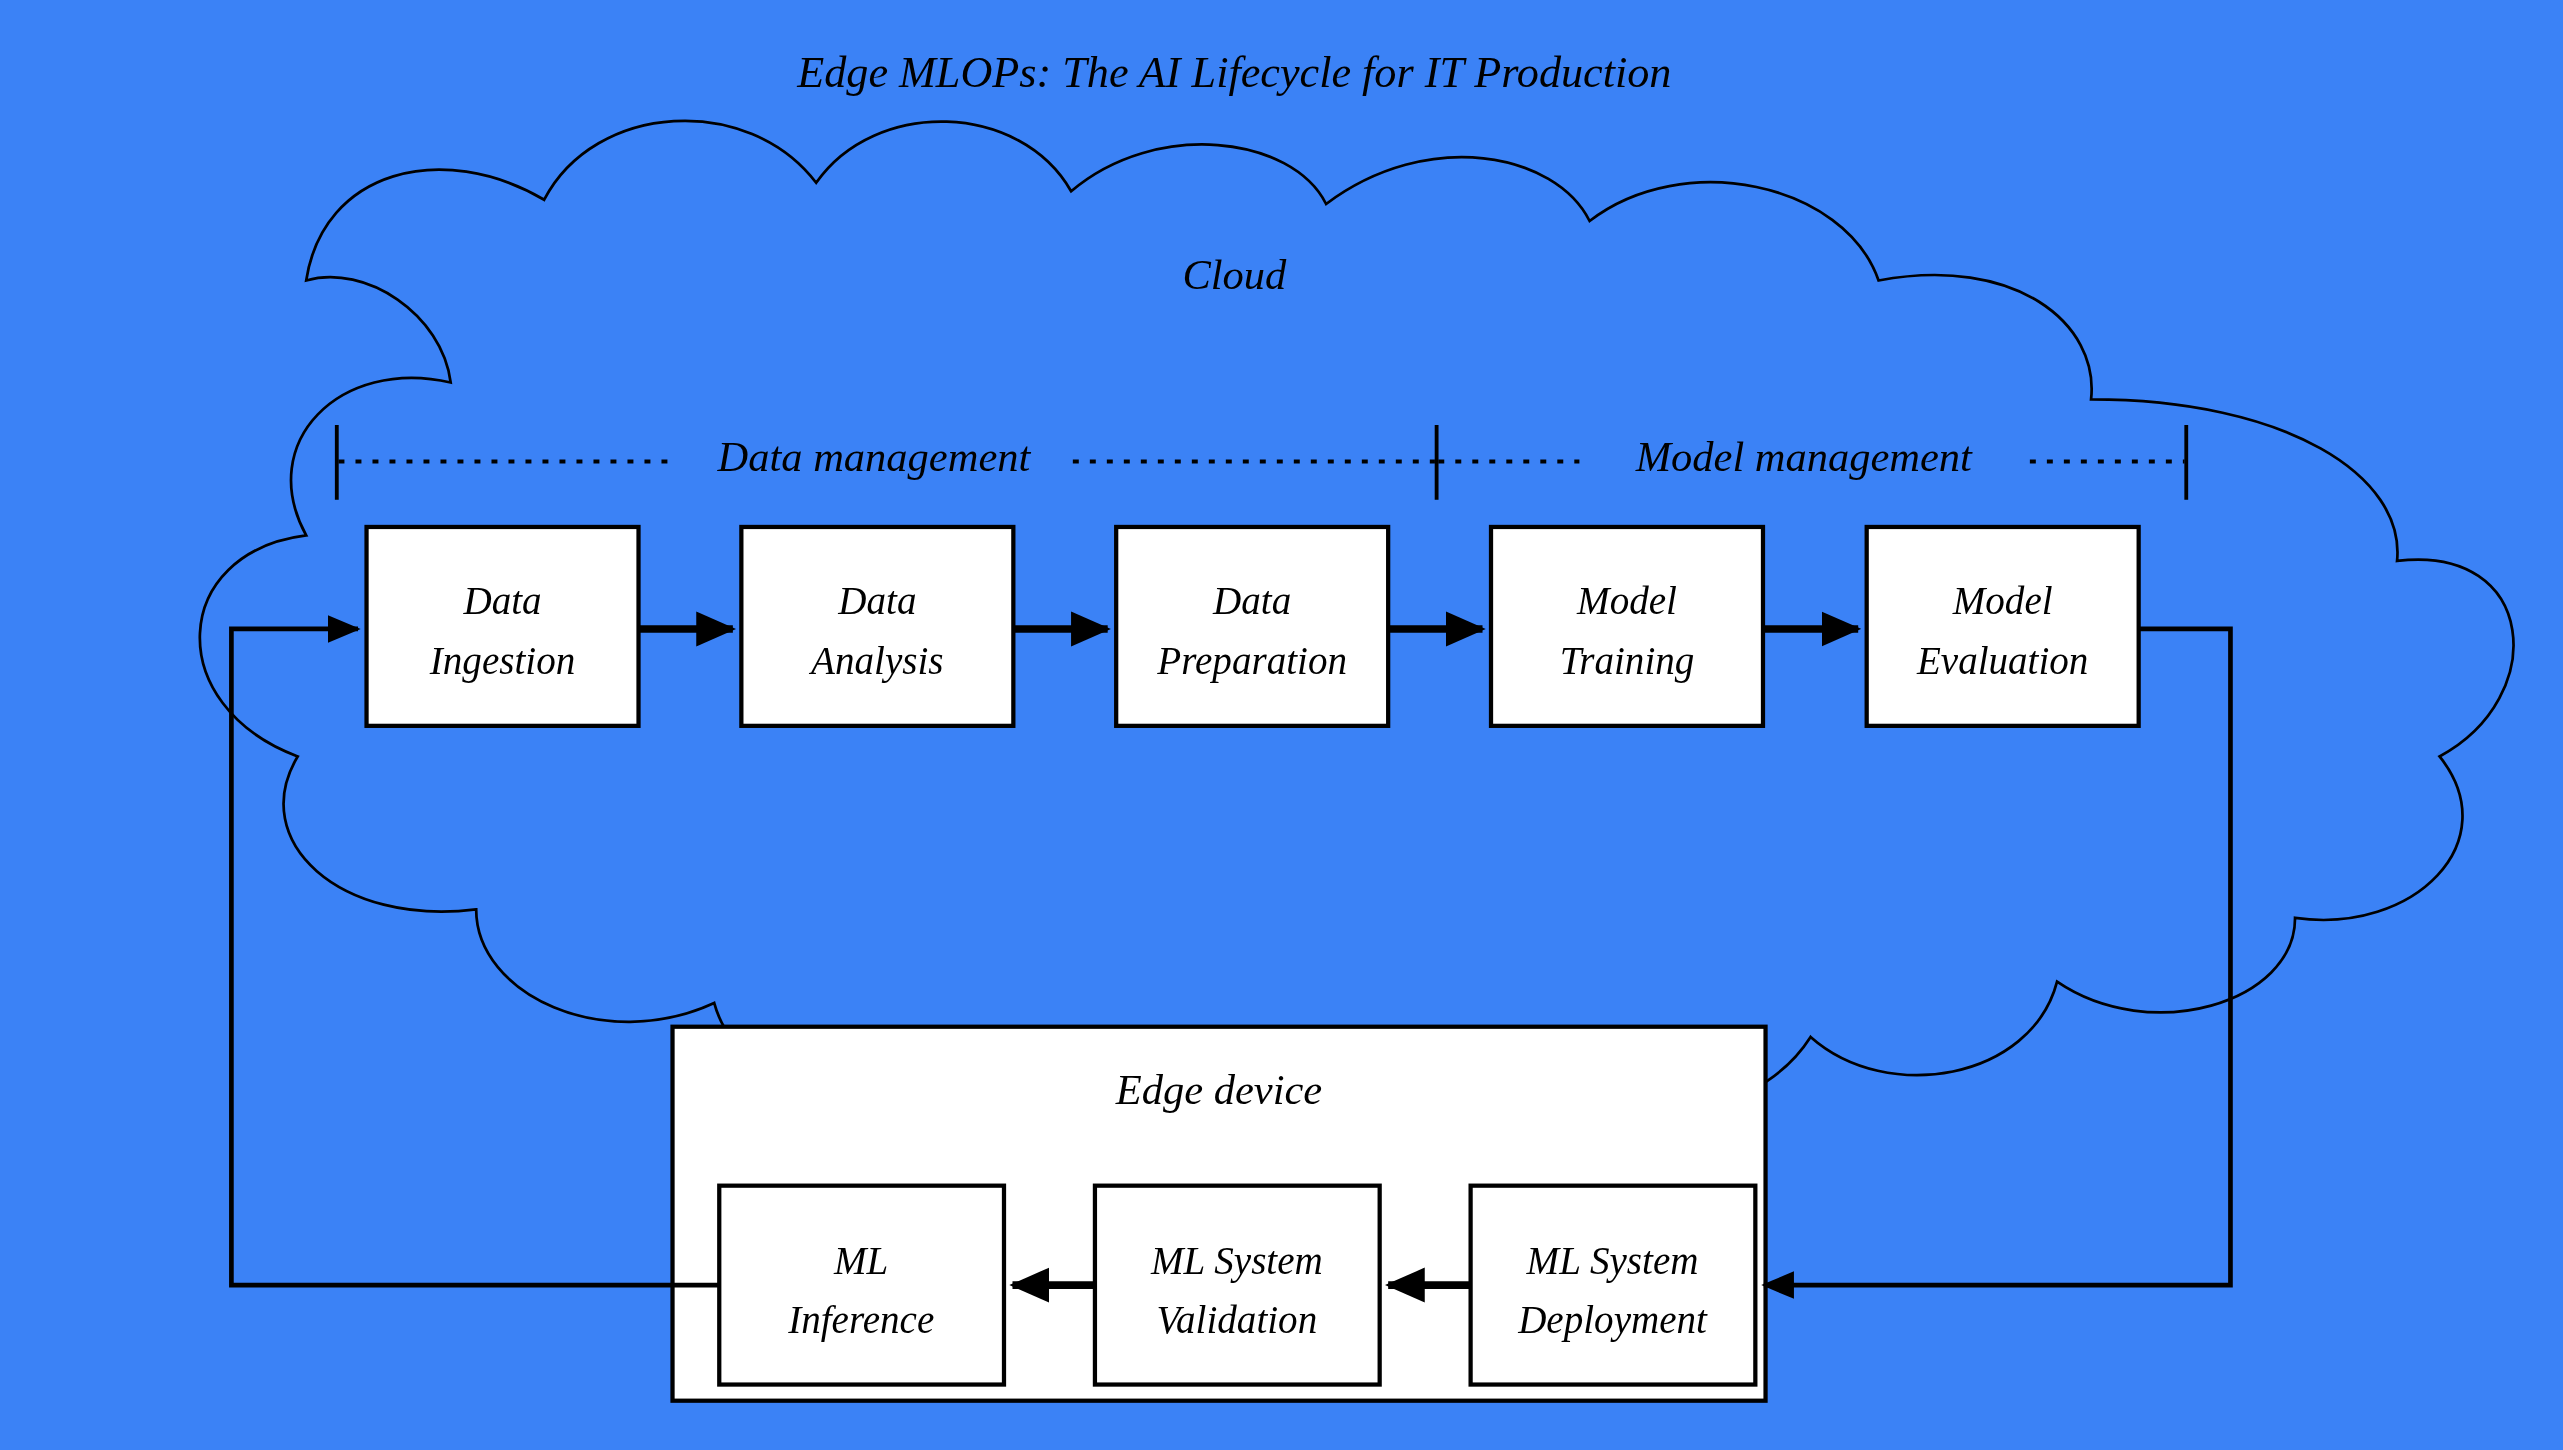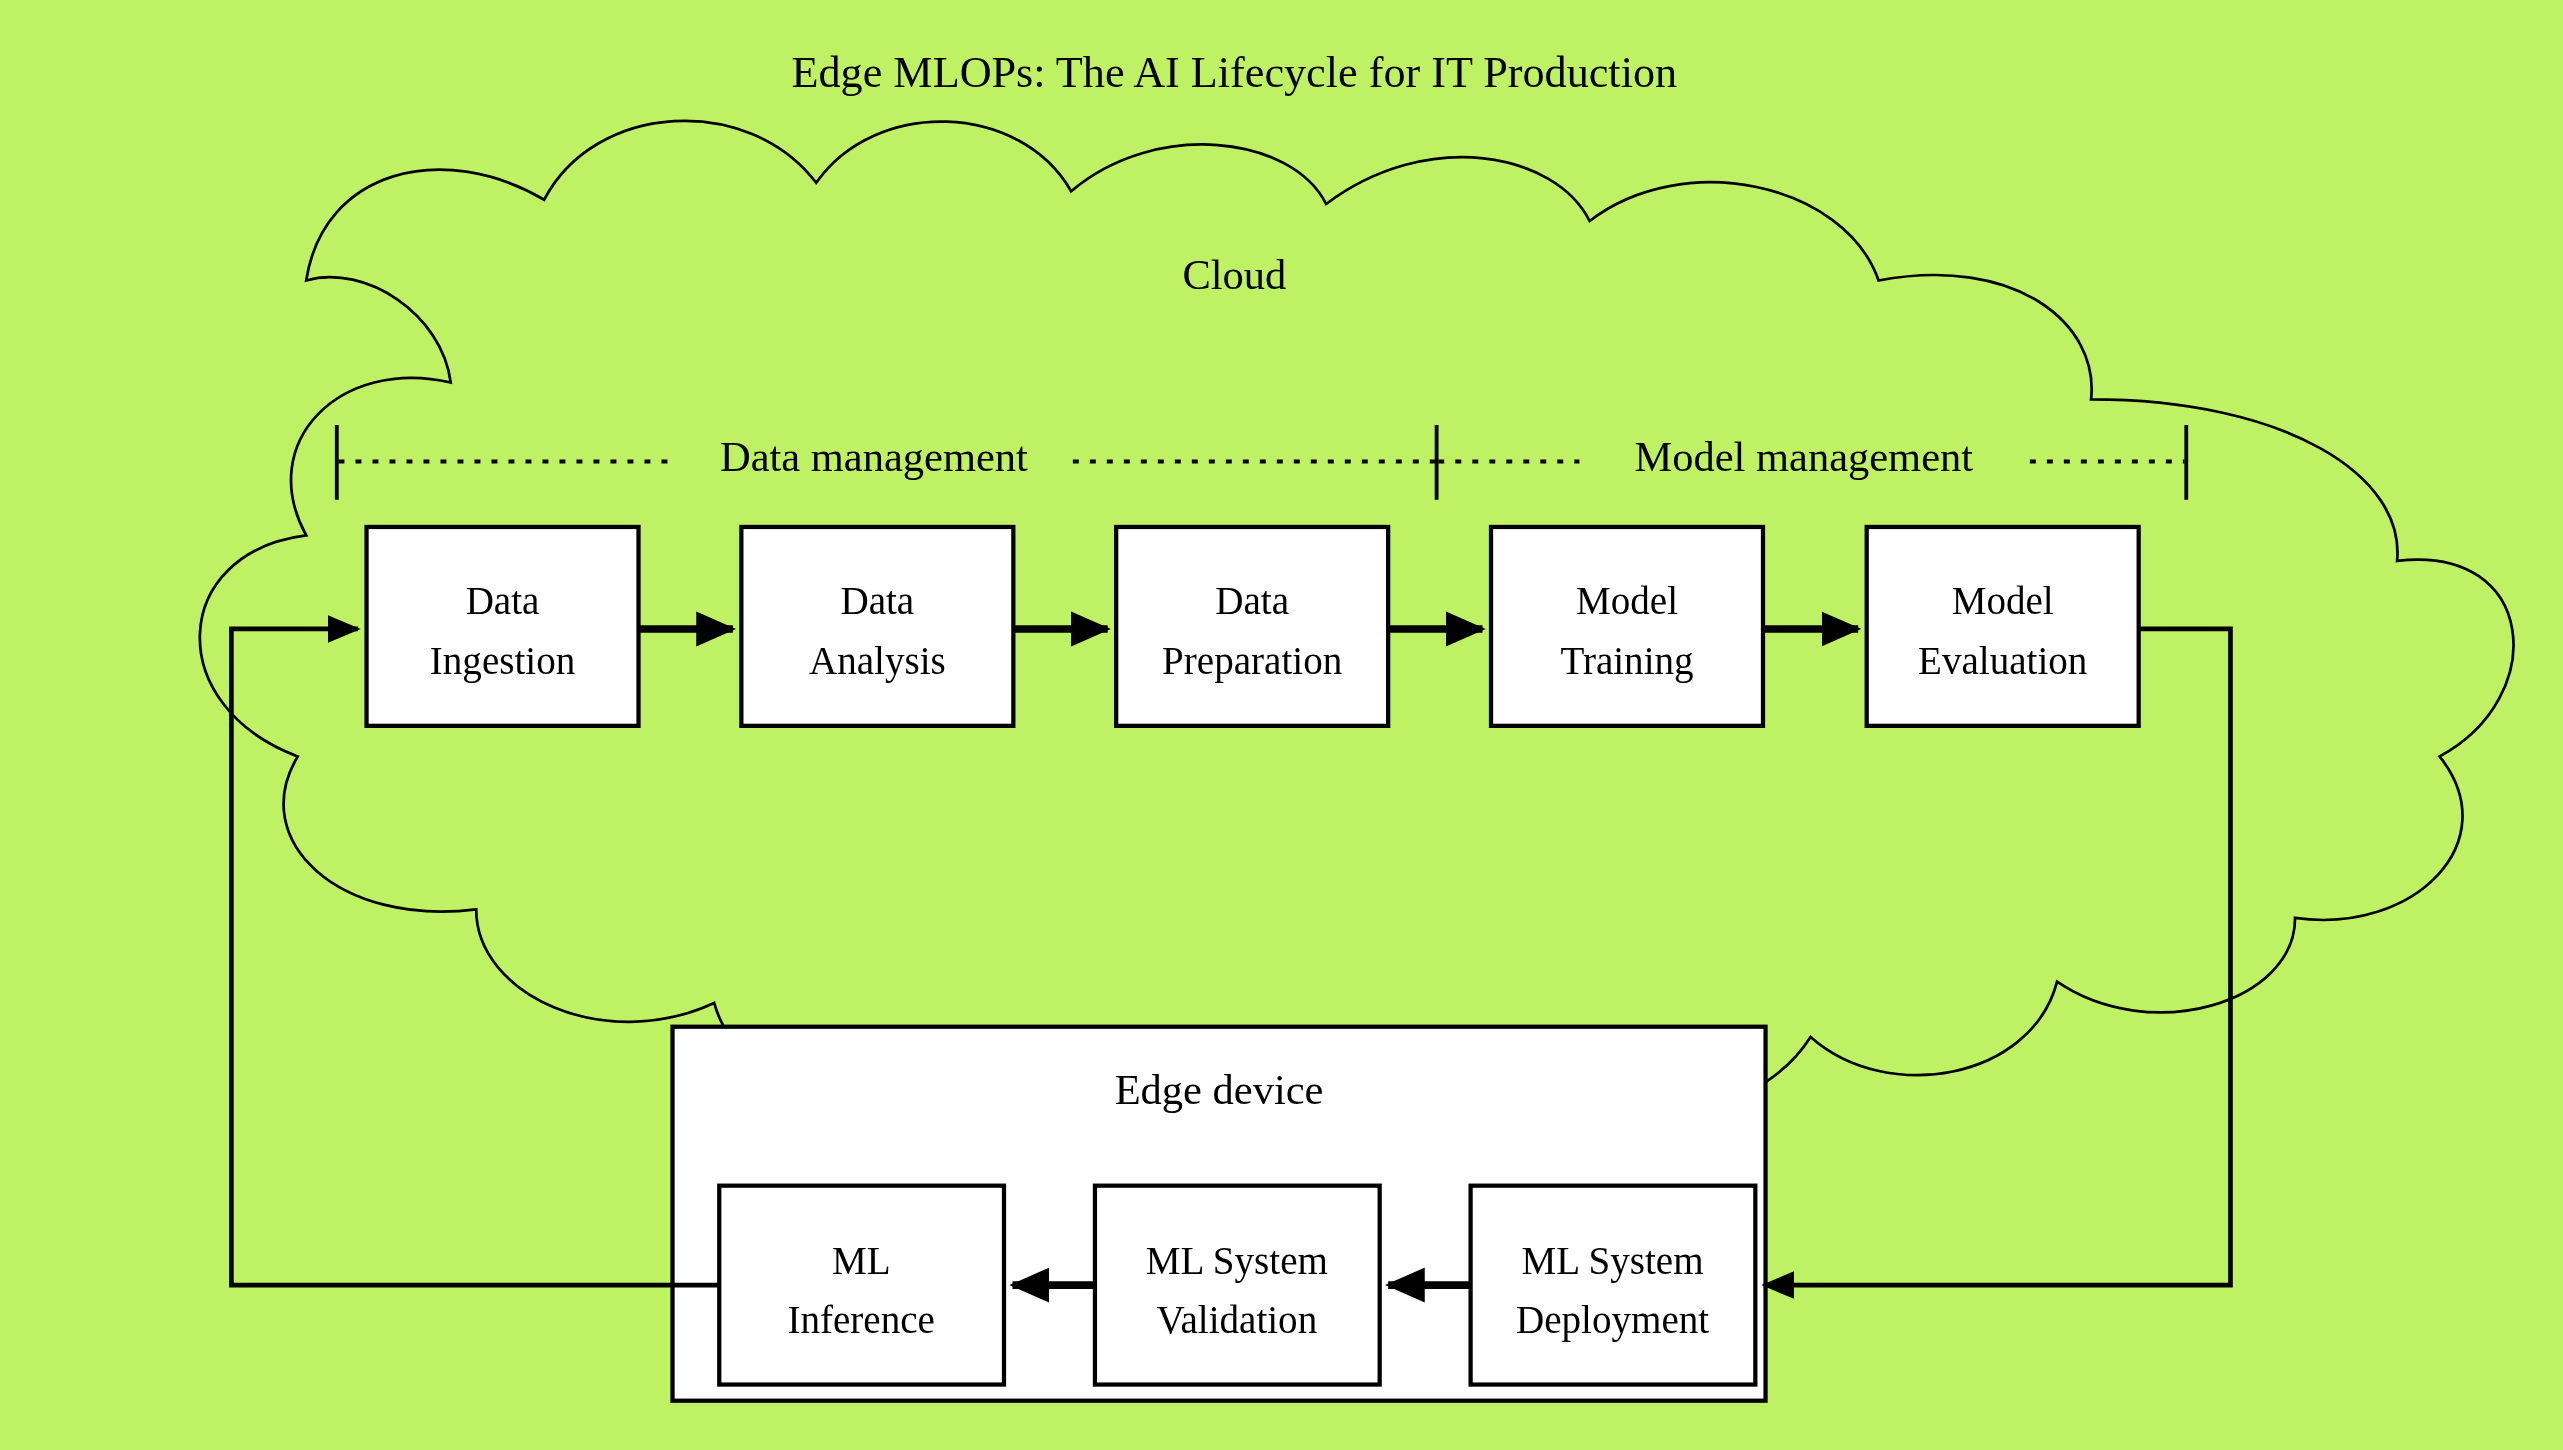--- a/index.html
+++ b/index.html
@@ -8,22 +8,23 @@
     background: #ffffff;
   }
   body {
     font-family: "Liberation Serif", "DejaVu Serif", serif;
     color: #000000;
   }
   #canvas {
     position: relative;
     width: 2563px;
     height: 1450px;
-    background: #bef264;
+    background: #3b82f6;
     overflow: hidden;
+    font-style: italic;
   }
   #diagram-svg {
     position: absolute;
     left: 0;
     top: 0;
     width: 2563px;
     height: 1450px;
   }
   .svg-text {
     font-family: "Liberation Serif", "DejaVu Serif", serif;

